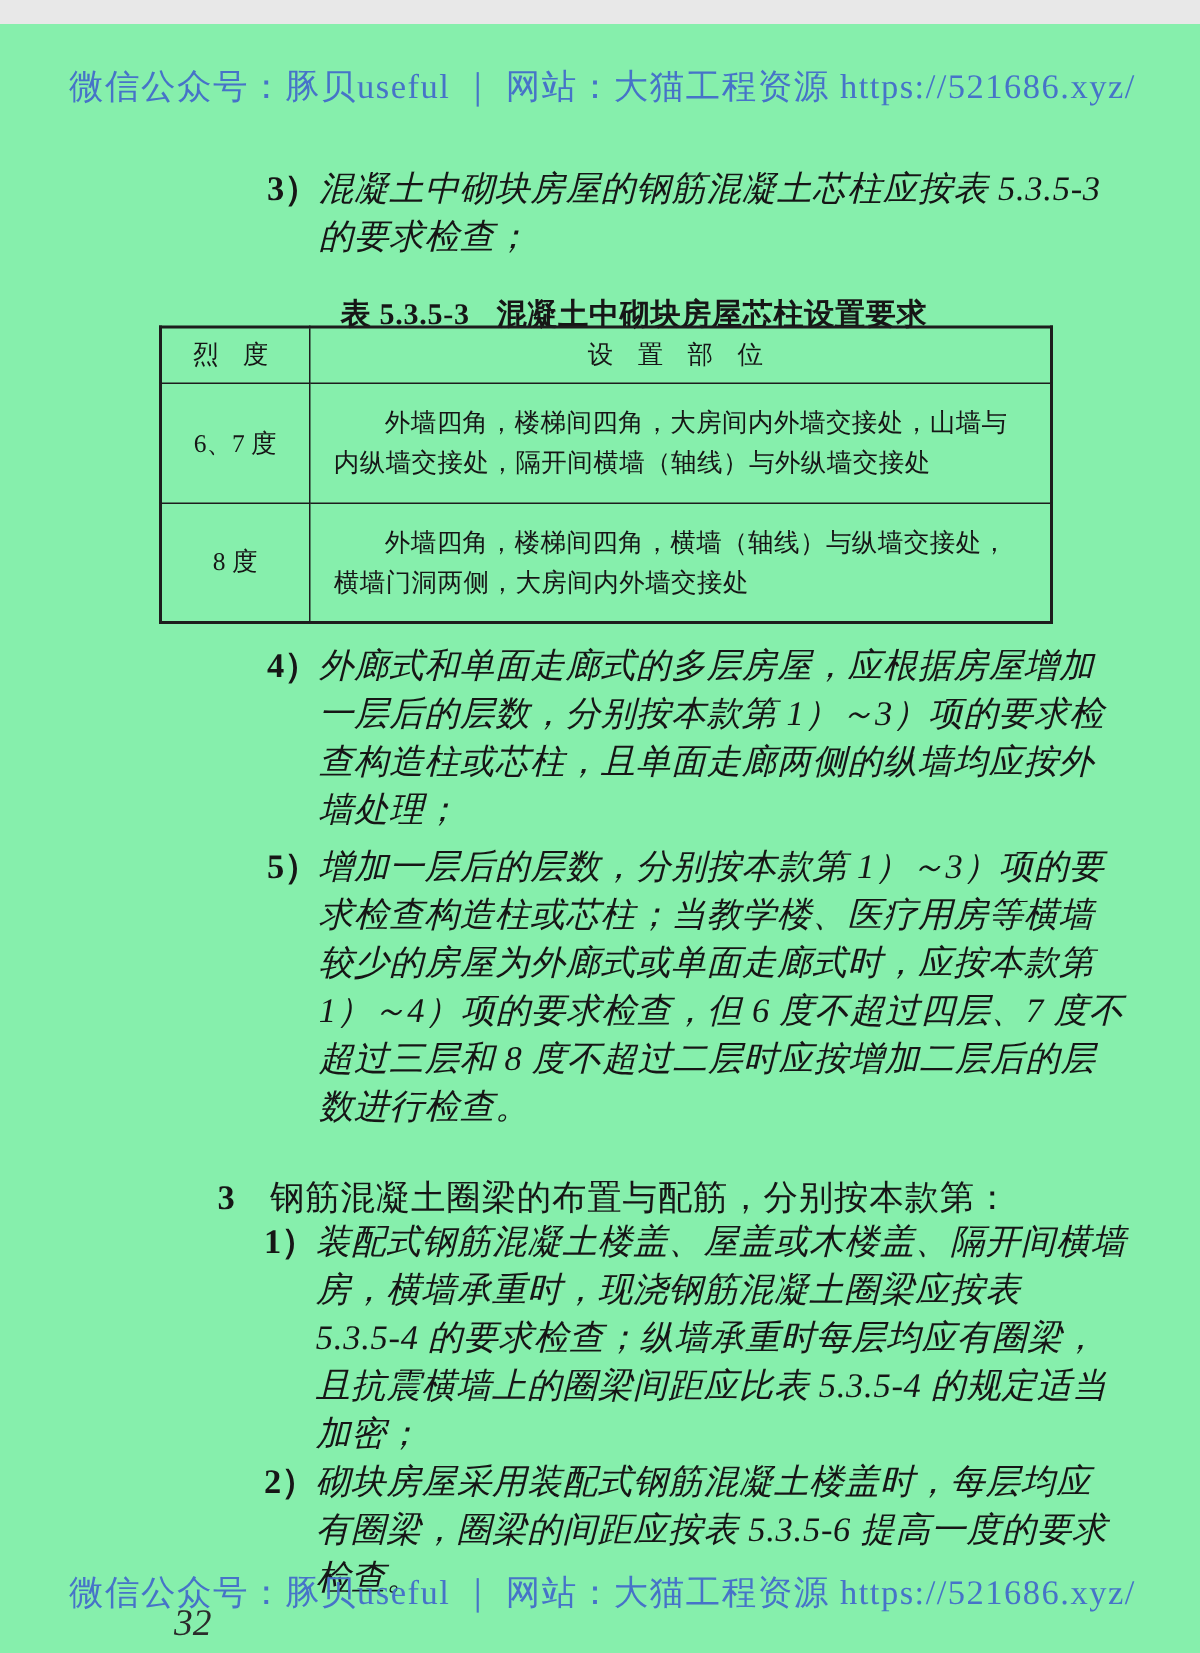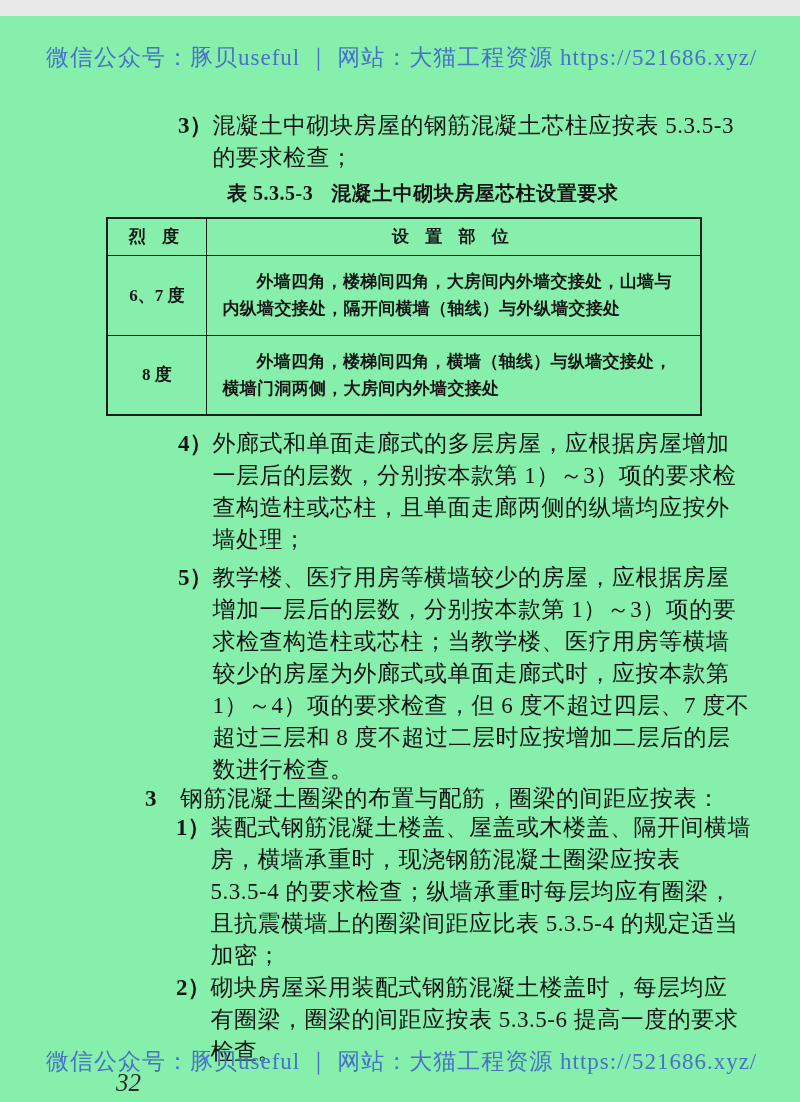--- a/index.html
+++ b/index.html
@@ -34,52 +34,53 @@
     font-size:23px;
     line-height:32px;
     white-space:nowrap;
   }
   .para .lines{flex:1;}
   .tline{
     font-size:23px;
     line-height:32px;
     letter-spacing:0.5px;
     white-space:nowrap;
+    font-style:italic;
   }
   
   .clause{
     position:absolute;
     left:145px;top:767px;
     display:flex;
     font-size:23px;
     line-height:32px;
   }
   .clause .cnum{font-weight:bold;width:35px;}
   .clause .ctext{letter-spacing:0.5px;white-space:nowrap;}
   
   .tbl-caption{
     position:absolute;
-    left:227px;top:164px;
+    left:227px;top:180px;
     font-weight:bold;
     font-size:20px;
     letter-spacing:0.5px;
     white-space:nowrap;
   }
   .tbl-caption .cap-label{margin-right:18px;}
   
   table.req{
     position:absolute;
     left:106px;top:201px;
     width:596px;
     border-collapse:collapse;
     table-layout:fixed;
   }
   table.req td,table.req th{
     border:1px solid #1d1d1d;
-    font-weight:bold;
+    font-weight:normal;
     font-size:17px;
   }
   table.req{border:2px solid #1d1d1d;}
   .col-int{width:99px;}
   tr.hdr{height:37px;}
   tr.body-row{height:80px;padding-left:48px;}
   th.hcell{
     text-align:center;
     letter-spacing:6px;
     font-size:17.5px;
@@ -158,33 +159,32 @@
         <div class="tline">外廊式和单面走廊式的多层房屋，应根据房屋增加</div>
         <div class="tline">一层后的层数，分别按本款第 1）～3）项的要求检</div>
         <div class="tline">查构造柱或芯柱，且单面走廊两侧的纵墙均应按外</div>
         <div class="tline">墙处理；</div>
       </div>
   </div>
 
   <div class="para" style="left:178px;top:546px;">
     <span class="num">5）</span>
     <div class="lines">
-        <div class="tline">教学楼、医疗用房等横墙较少的房屋，应根据房屋</div>
         <div class="tline">增加一层后的层数，分别按本款第 1）～3）项的要</div>
         <div class="tline">求检查构造柱或芯柱；当教学楼、医疗用房等横墙</div>
         <div class="tline">较少的房屋为外廊式或单面走廊式时，应按本款第</div>
         <div class="tline">1）～4）项的要求检查，但 6 度不超过四层、7 度不</div>
         <div class="tline">超过三层和 8 度不超过二层时应按增加二层后的层</div>
         <div class="tline">数进行检查。</div>
       </div>
   </div>
 
   <div class="clause">
     <span class="cnum">3</span>
-    <span class="ctext">钢筋混凝土圈梁的布置与配筋，圈梁的间距应按表：</span>
+    <span class="ctext">钢筋混凝土圈梁的布置与配筋，分别按本款第：</span>
   </div>
 
   <div class="para" style="left:176px;top:796px;">
     <span class="num">1）</span>
     <div class="lines">
         <div class="tline">装配式钢筋混凝土楼盖、屋盖或木楼盖、隔开间横墙</div>
         <div class="tline">房，横墙承重时，现浇钢筋混凝土圈梁应按表</div>
         <div class="tline">5.3.5-4 的要求检查；纵墙承重时每层均应有圈梁，</div>
         <div class="tline">且抗震横墙上的圈梁间距应比表 5.3.5-4 的规定适当</div>
         <div class="tline">加密；</div>

